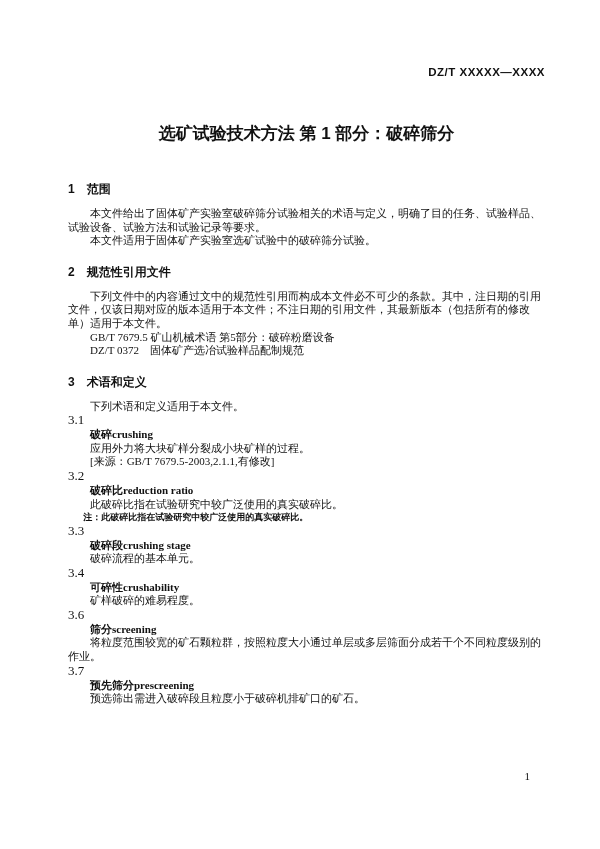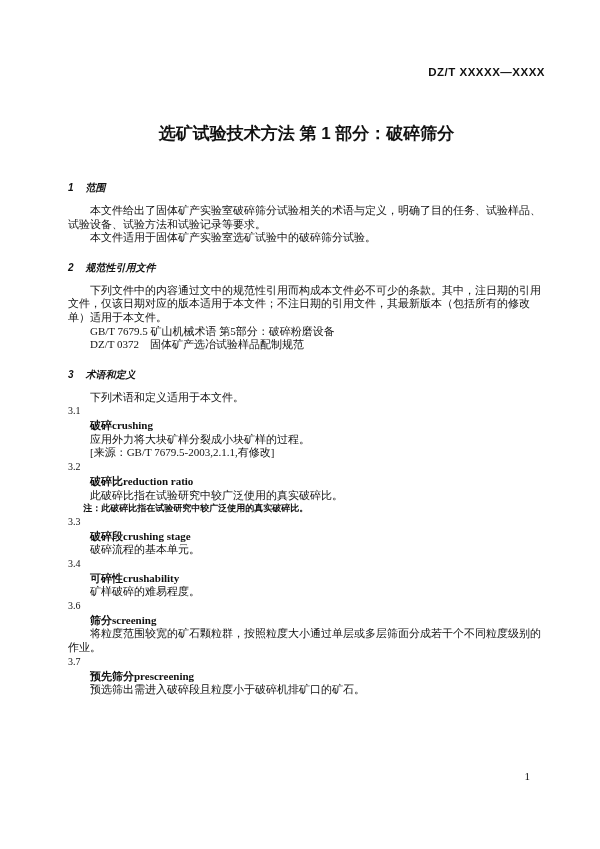--- a/index.html
+++ b/index.html
@@ -32,31 +32,30 @@
     text-align: center;
     font-family: "Liberation Sans", "DejaVu Sans", sans-serif;
     font-weight: bold;
     font-size: 17px;
     margin-bottom: 36px;
   }
   
   .sec-heading {
     font-family: "Liberation Sans", "DejaVu Sans", sans-serif;
     font-weight: bold;
-    font-size: 10px;
+    font-size: 12px;
     margin-top: 16px;
     margin-bottom: 9px;
-    font-style: italic;
   }
   .sec-heading .sec-no { display: inline-block; margin-right: 12px; }
   .para { font-size: 11px; line-height: 13.6px; text-indent: 2em; }
   .ref-line { font-size: 11px; line-height: 13.6px; padding-left: 2em; }
   
   .term-block { margin: 0; }
-  .term-no { font-size: 10px; line-height: 14px; font-family: "Liberation Serif", serif; }
+  .term-no { font-size: 13px; line-height: 14px; font-family: "Liberation Serif", serif; }
   .term-line {
     padding-left: 2em;
     font-size: 11px;
     line-height: 14.5px;
     font-weight: bold;
   }
   .term-zh { font-family: "Liberation Sans", "DejaVu Sans", sans-serif; }
   .term-en { font-family: "Liberation Serif", "DejaVu Serif", serif; }
   .term-def { font-size: 11px; line-height: 13.6px; text-indent: 2em; }
   .term-src { font-size: 11px; line-height: 13.6px; padding-left: 2em; }

